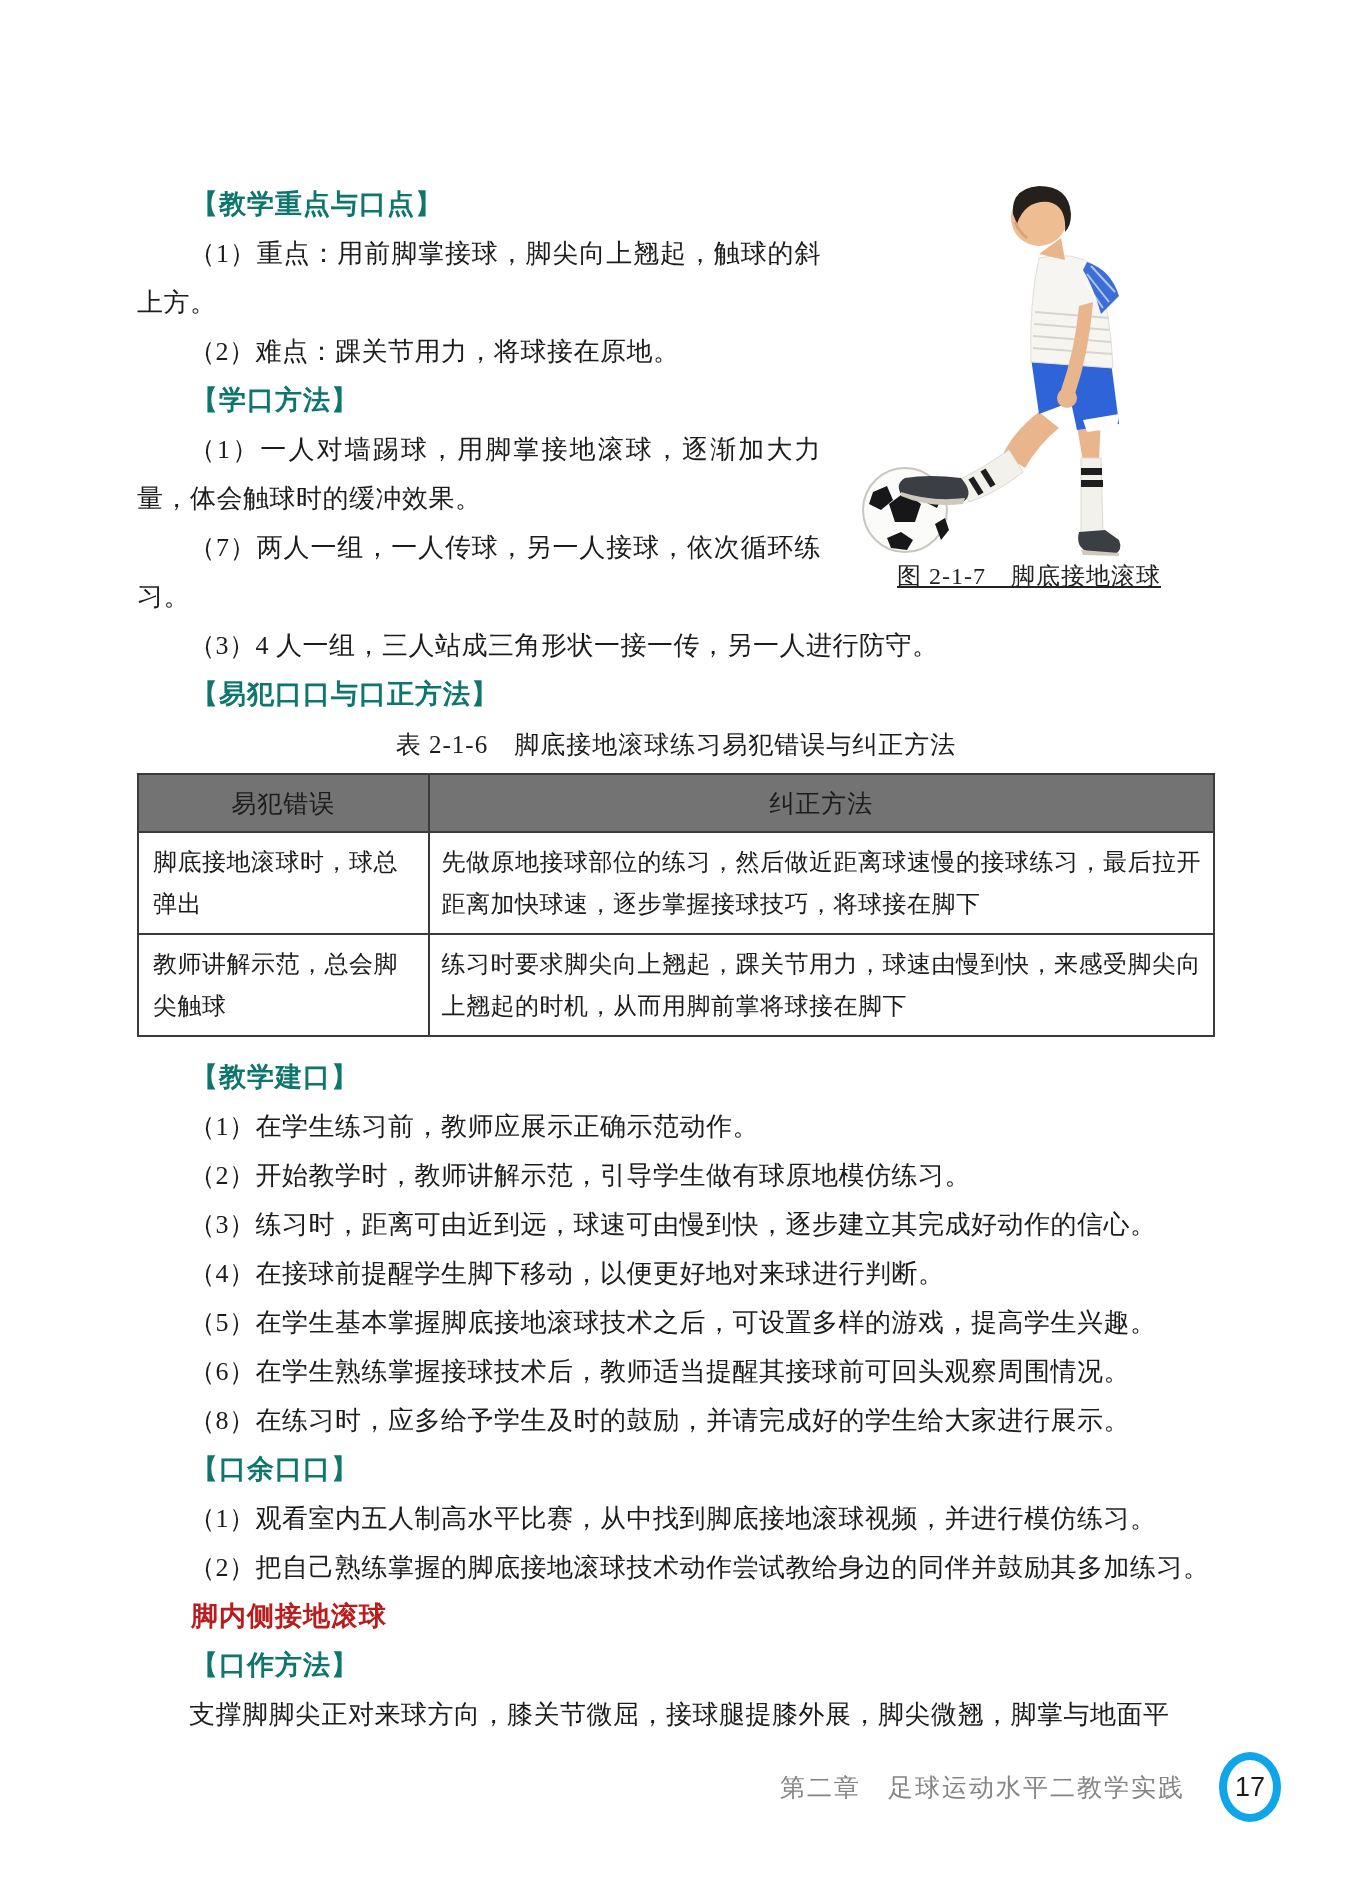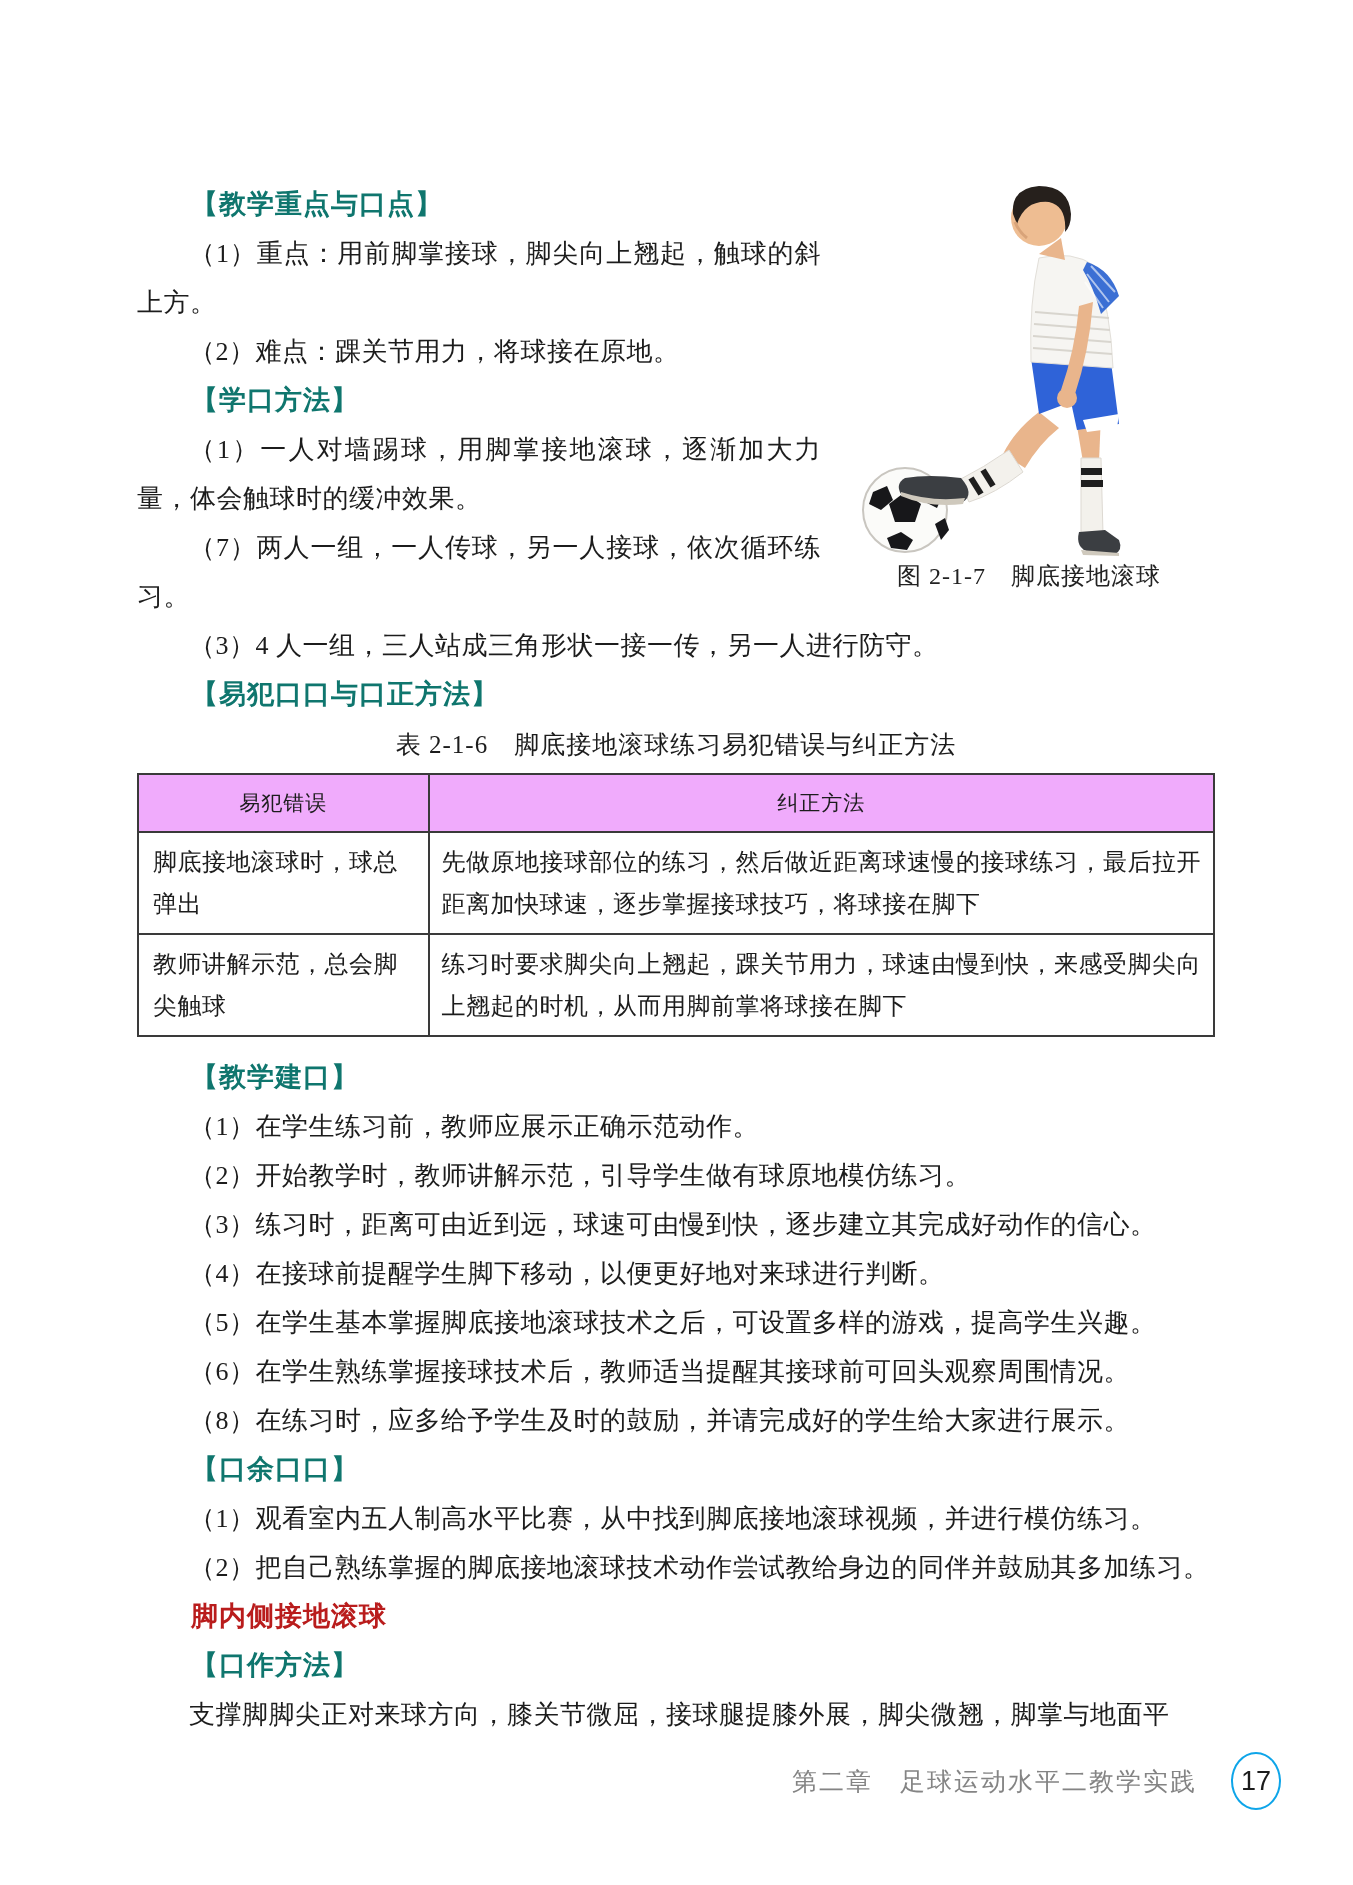--- a/index.html
+++ b/index.html
@@ -29,34 +29,34 @@
     color:#b91c1c;text-indent:2em;letter-spacing:1px;
   }
   
   .figure-float{
     float:right;width:372px;margin:-18px 0 6px 22px;
     text-align:center;
   }
   .figure-float svg{display:block;width:372px;height:396px;}
   .fig-caption{
     font-size:24px;line-height:36px;color:#222;
-    letter-spacing:1px;white-space:nowrap;
+    letter-spacing:1px;white-space:nowrap;text-decoration:underline;
   }
   
   .table-title{
     clear:both;text-align:center;font-size:25px;line-height:44px;
     margin-top:4px;letter-spacing:1px;
   }
   table.err-table{
     width:100%;border-collapse:collapse;margin-top:6px;
     font-size:24px;
   }
   table.err-table th{
-    background:#f0abfc;border:2px solid #3a3a3a;
-    font-weight:normal;font-size:21px;height:54px;
+    background:#737373;border:2px solid #3a3a3a;
+    font-weight:normal;font-size:25px;height:54px;
     letter-spacing:1px;
   }
   table.err-table td{
     border:2px solid #3a3a3a;padding:8px 12px;
     line-height:42px;text-align:justify;letter-spacing:0.5px;
   }
   table.err-table td.err-col{
     width:27%;text-align:left;padding-left:14px;letter-spacing:0.5px;
   }
   
@@ -64,21 +64,21 @@
     position:absolute;left:0;top:1752px;width:1353px;
     text-align:right;padding-right:72px;box-sizing:border-box;
   }
   .footer-chapter{
     font-family:"Liberation Sans","DejaVu Sans",sans-serif;
     font-size:25px;color:#848484;letter-spacing:2px;
     vertical-align:middle;
   }
   .page-circle{
     display:inline-block;width:46px;height:54px;
-    border:2px solid #0ea5e9;border-radius:50%;
+    border:8px solid #0ea5e9;border-radius:50%;
     font-family:"Liberation Sans","DejaVu Sans",sans-serif;
     font-size:27px;color:#1c1c1c;line-height:54px;text-align:center;
     margin-left:30px;vertical-align:middle;letter-spacing:0;
   }
   .spacer-sm{height:2px;clear:none;}
 </style>
 </head>
 <body>
 
 <div class="page">

